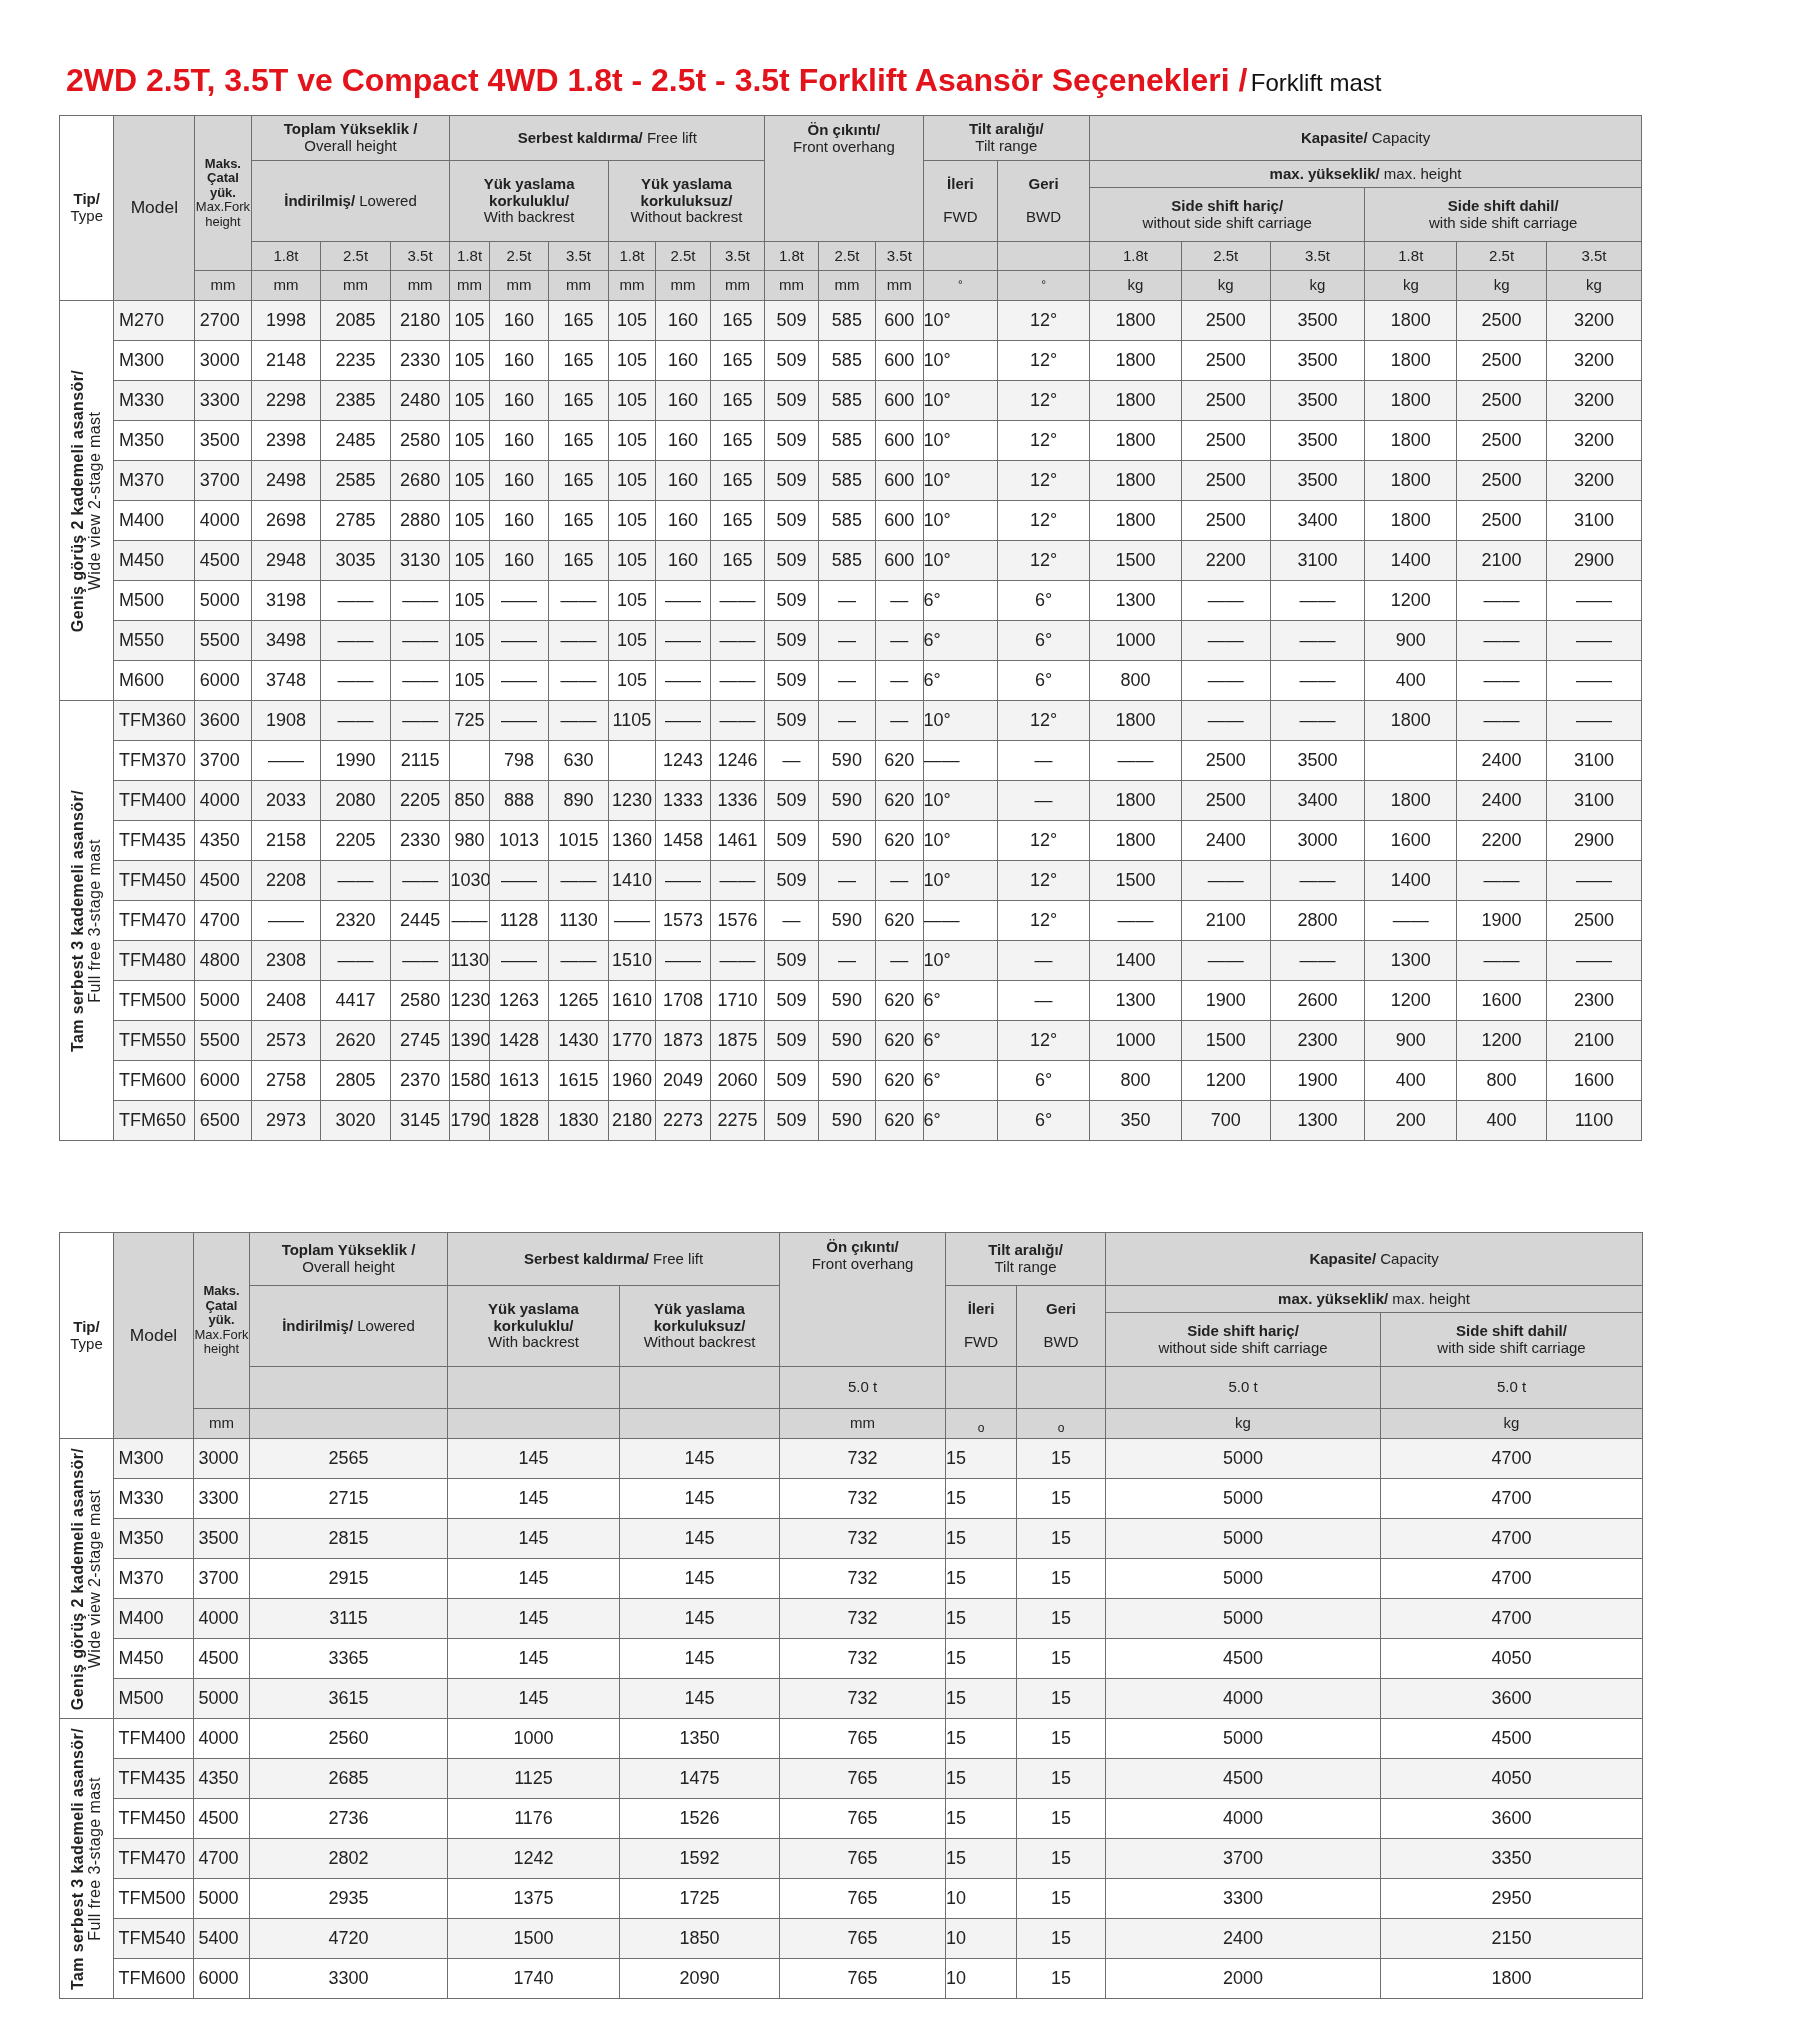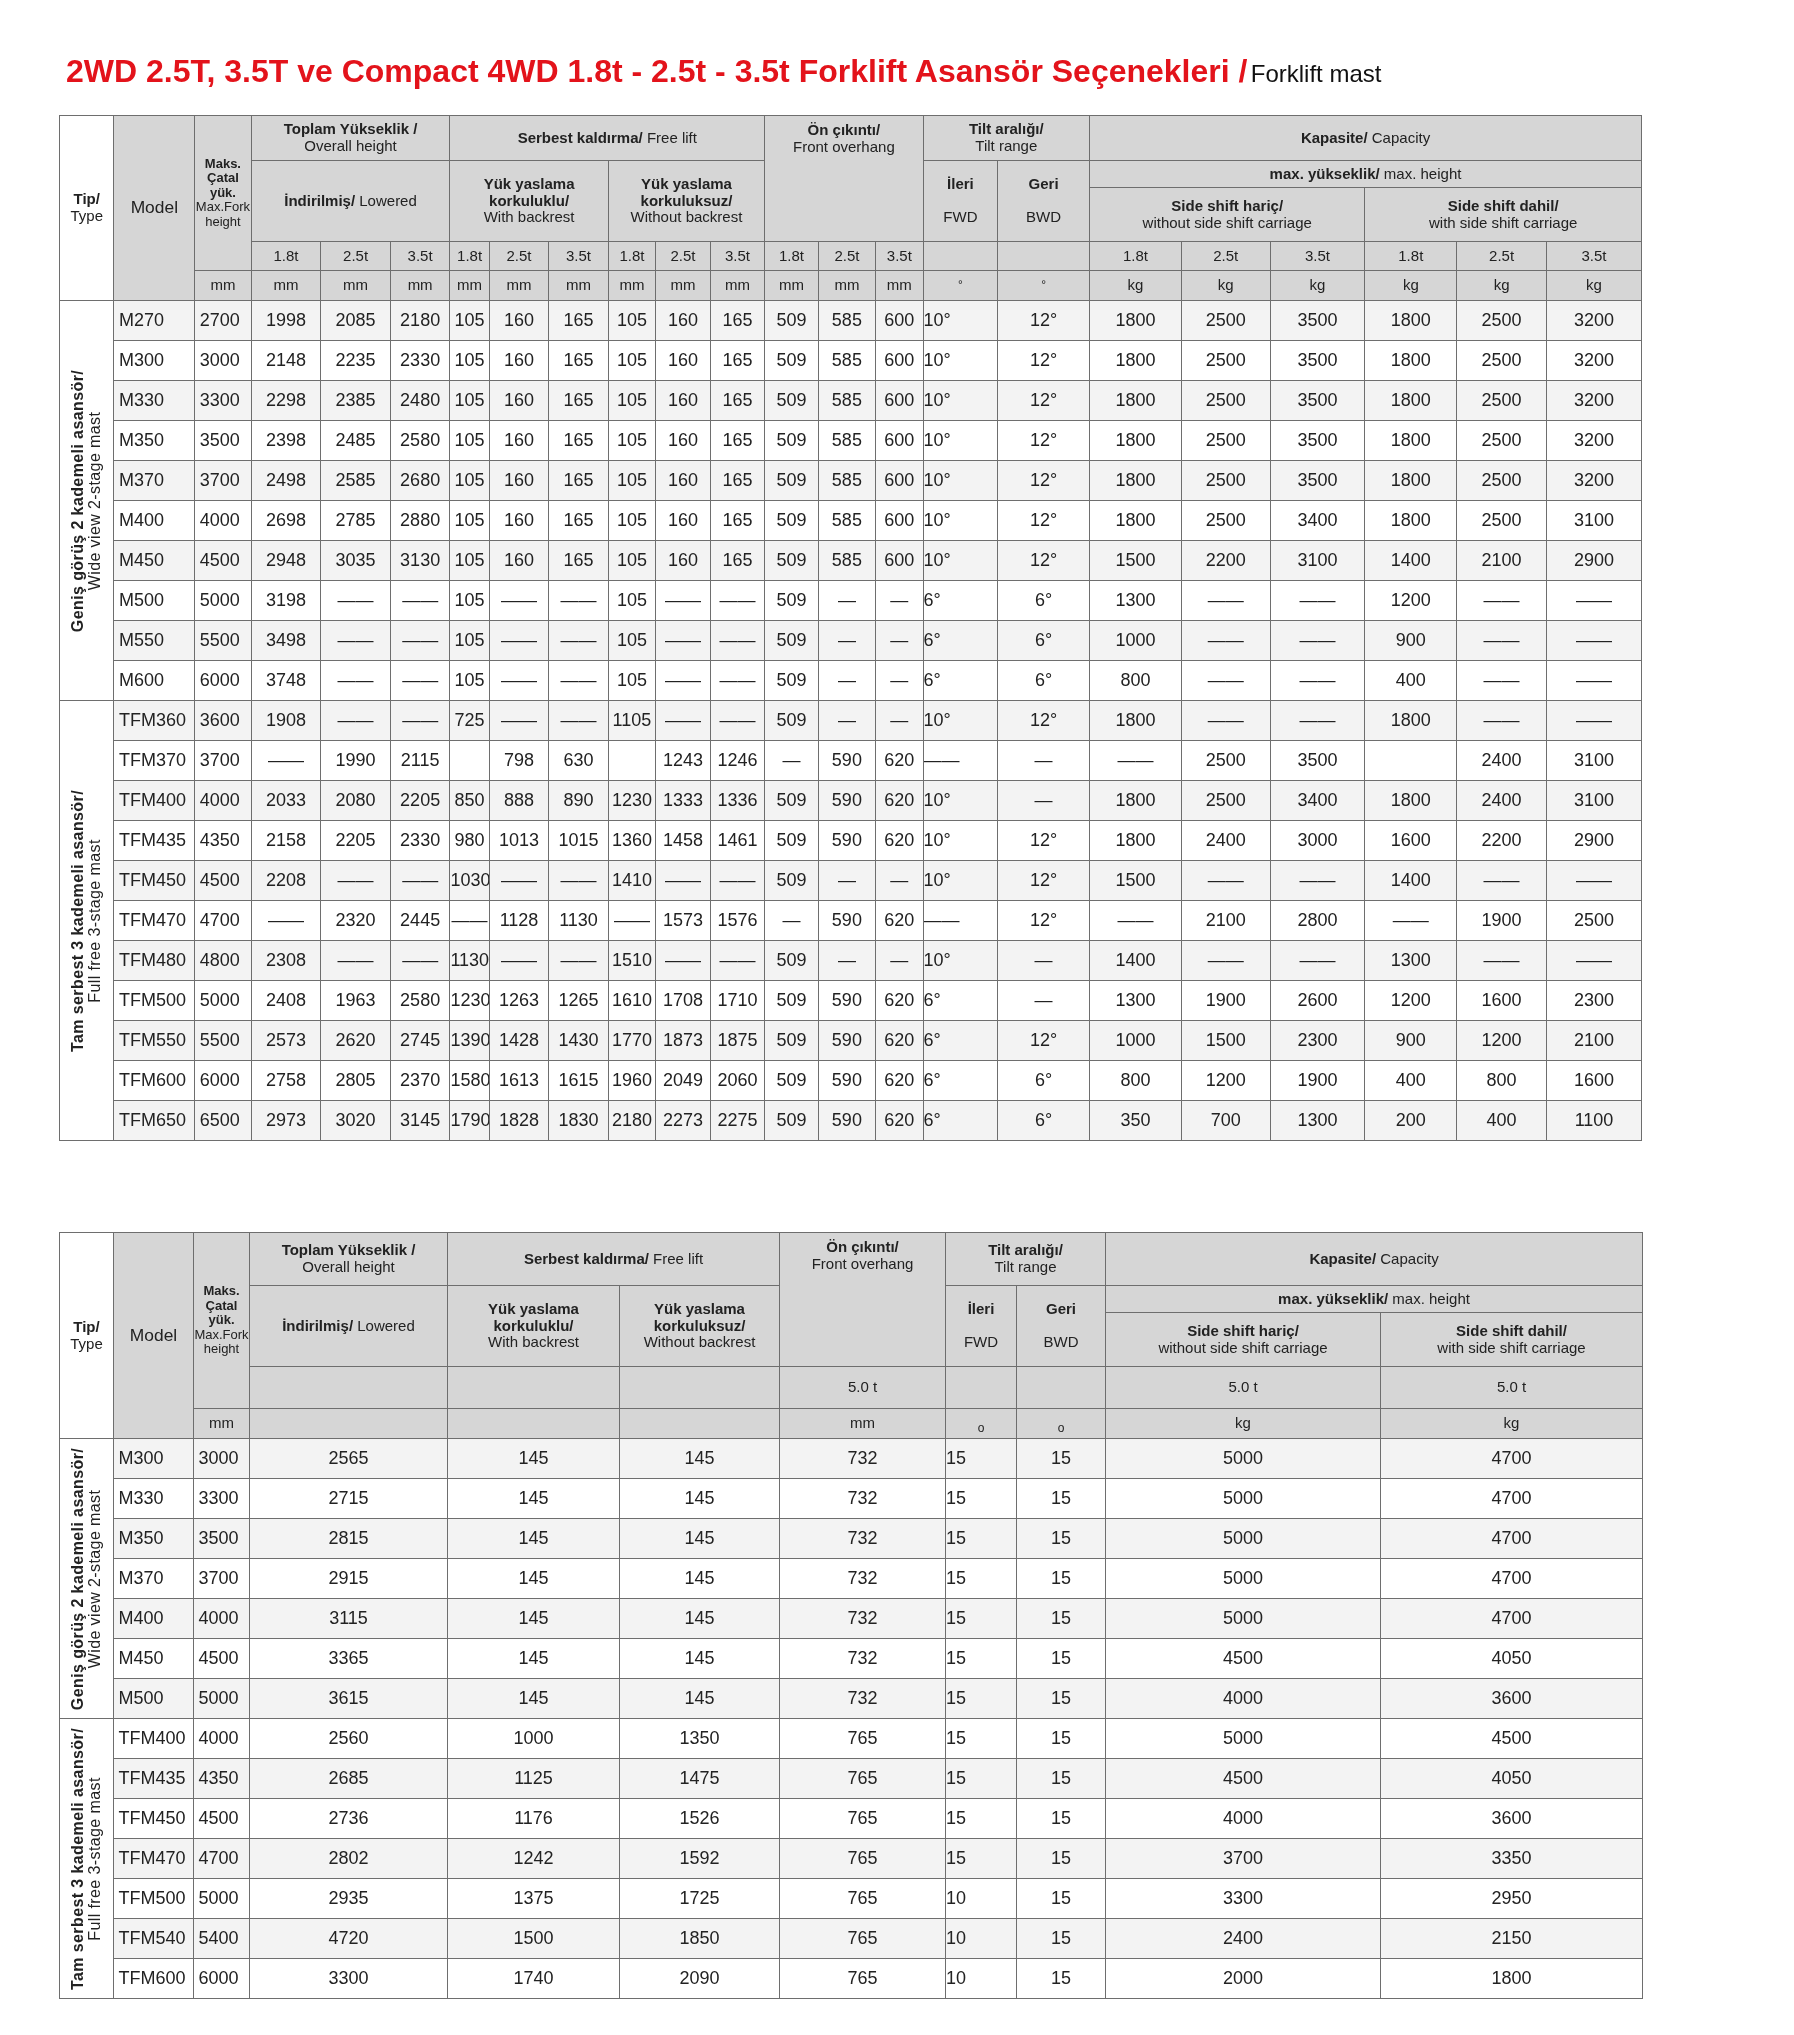--- a/index.html
+++ b/index.html
@@ -20,21 +20,21 @@
   td.deg{text-align:left;padding-left:0;}
   .vt{position:absolute;left:50%;top:50%;transform:translate(-50%,-50%) rotate(-90deg);white-space:nowrap;text-align:center;line-height:1.05;}
   .vt .b{font-weight:bold;font-size:16px;display:block;letter-spacing:0.4px;}
   .vt .n{font-size:16px;display:block;letter-spacing:0.4px;}
   .small{font-size:13px;}
   .sup{font-size:12px;}
 </style>
 </head>
 <body>
 
-<div class="title" style="top:53px;">
+<div class="title" style="top:62px;">
   <span class="red">2WD 2.5T, 3.5T ve Compact 4WD 1.8t - 2.5t - 3.5t Forklift Asansör Seçenekleri /</span>
   <span class="blk">Forklift mast</span>
 </div>
 
 <table id="t1" style="top:115px;">
   <colgroup>
     <col style="width:54px">
       <col style="width:80px">
       <col style="width:56px">
     <col style="width:69px">
@@ -545,21 +545,21 @@
         <td>——</td>
         <td>——</td>
         <td>1300</td>
         <td>——</td>
         <td>——</td>
       </tr>
       <tr>
         <td class="left">TFM500</td>
         <td class="left">5000</td>
         <td>2408</td>
-        <td>1963</td>
+        <td>4417</td>
         <td>2580</td>
         <td>1230</td>
         <td>1263</td>
         <td>1265</td>
         <td>1610</td>
         <td>1708</td>
         <td>1710</td>
         <td>509</td>
         <td>590</td>
         <td>620</td>

